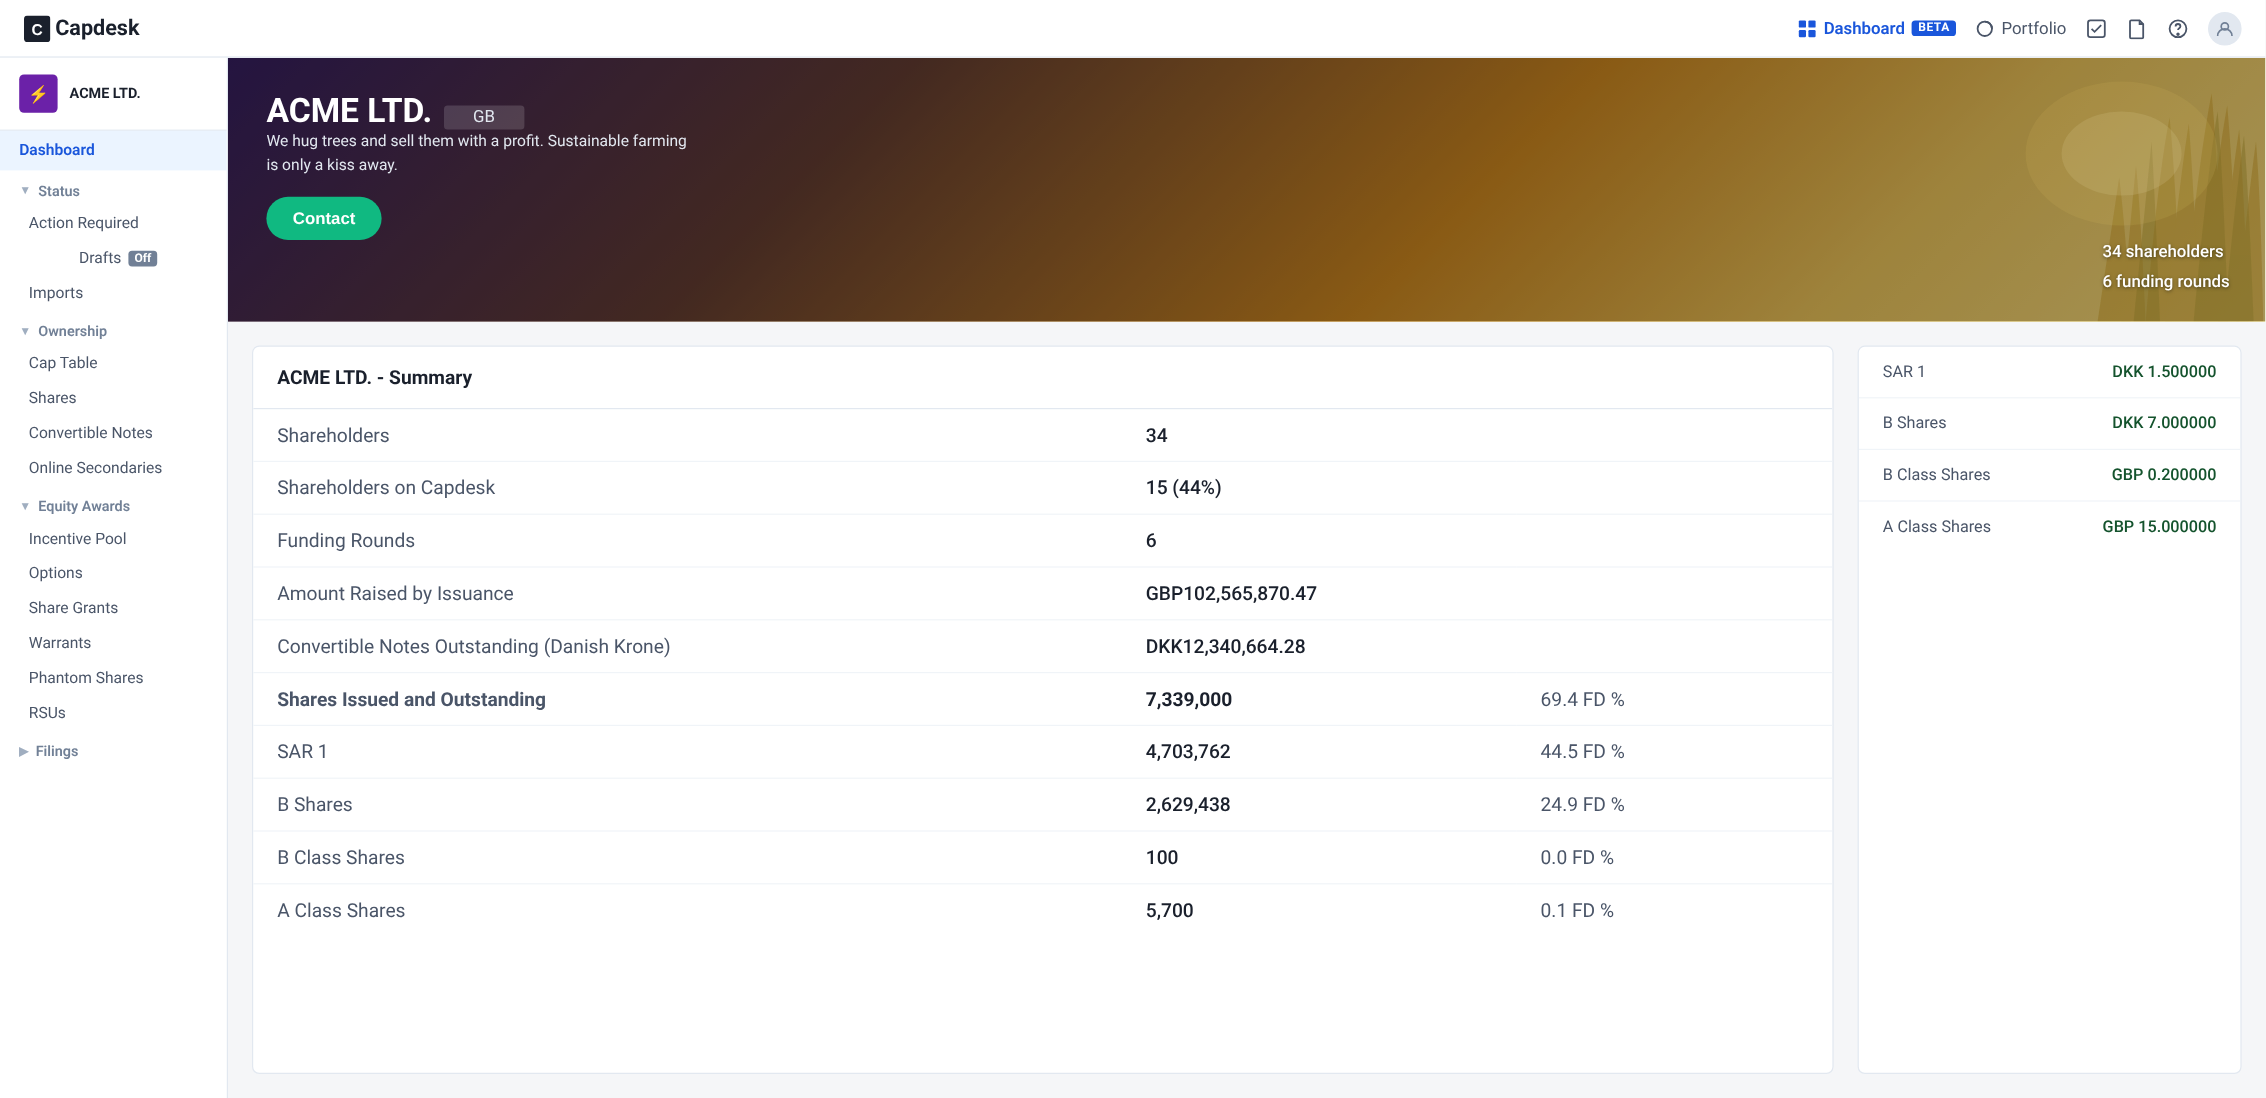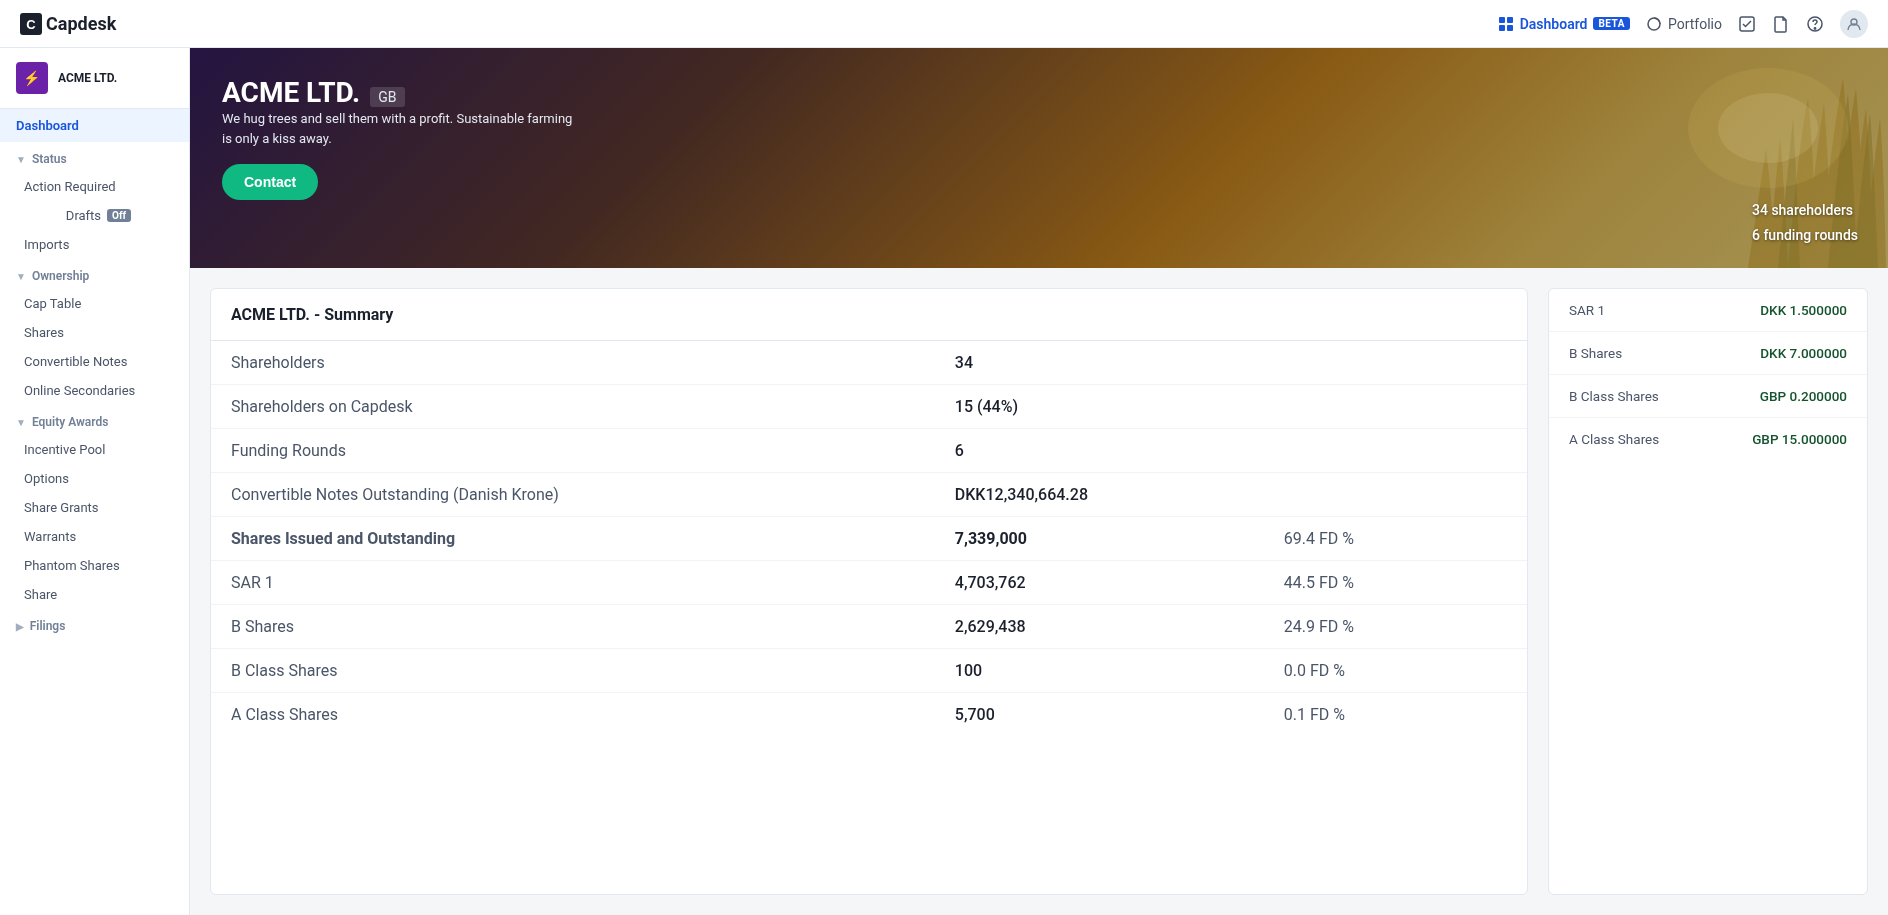--- a/index.html
+++ b/index.html
@@ -197,21 +197,21 @@
       color: #fff;
       display: flex;
       align-items: baseline;
       gap: 10px;
     }
     .hero-country {
       font-size: 14px;
       font-weight: 400;
       color: #e2e8f0;
       background: rgba(255,255,255,0.15);
-      padding: 2px 8px;
+      padding: 2px 24px;
       border-radius: 3px;
     }
     .hero-description {
       font-size: 13px;
       color: #e2e8f0;
       margin-top: 0;
       max-width: 360px;
       line-height: 1.5;
     }
     .hero-contact-btn {
@@ -448,21 +448,21 @@
     <div class="sidebar-sub-item">
       <span>Share Grants</span>
     </div>
     <div class="sidebar-sub-item">
       <span>Warrants</span>
     </div>
     <div class="sidebar-sub-item">
       <span>Phantom Shares</span>
     </div>
     <div class="sidebar-sub-item">
-      <span>Share</span>
+      <span>RSUs</span>
     </div>
 
     <div class="sidebar-section-header">
       <span class="chevron">▶</span>
       <span>Filings</span>
     </div>
   </aside>
 
   <main class="main-content">
 
@@ -521,20 +521,25 @@
     <td class="col-name">Shareholders on Capdesk</td>
     <td class="col-val">15 (44%)</td>
     <td class="col-pct"></td>
   </tr>
               <tr>
     <td class="col-name">Funding Rounds</td>
     <td class="col-val">6</td>
     <td class="col-pct"></td>
   </tr>
               <tr>
+    <td class="col-name">Amount Raised by Issuance</td>
+    <td class="col-val">GBP102,565,870.47</td>
+    <td class="col-pct"></td>
+  </tr>
+              <tr>
     <td class="col-name">Convertible Notes Outstanding (Danish Krone)</td>
     <td class="col-val">DKK12,340,664.28</td>
     <td class="col-pct"></td>
   </tr>
               <tr class="bold-row">
     <td class="col-name">Shares Issued and Outstanding</td>
     <td class="col-val">7,339,000</td>
     <td class="col-pct">69.4 FD %</td>
   </tr>
               <tr>

